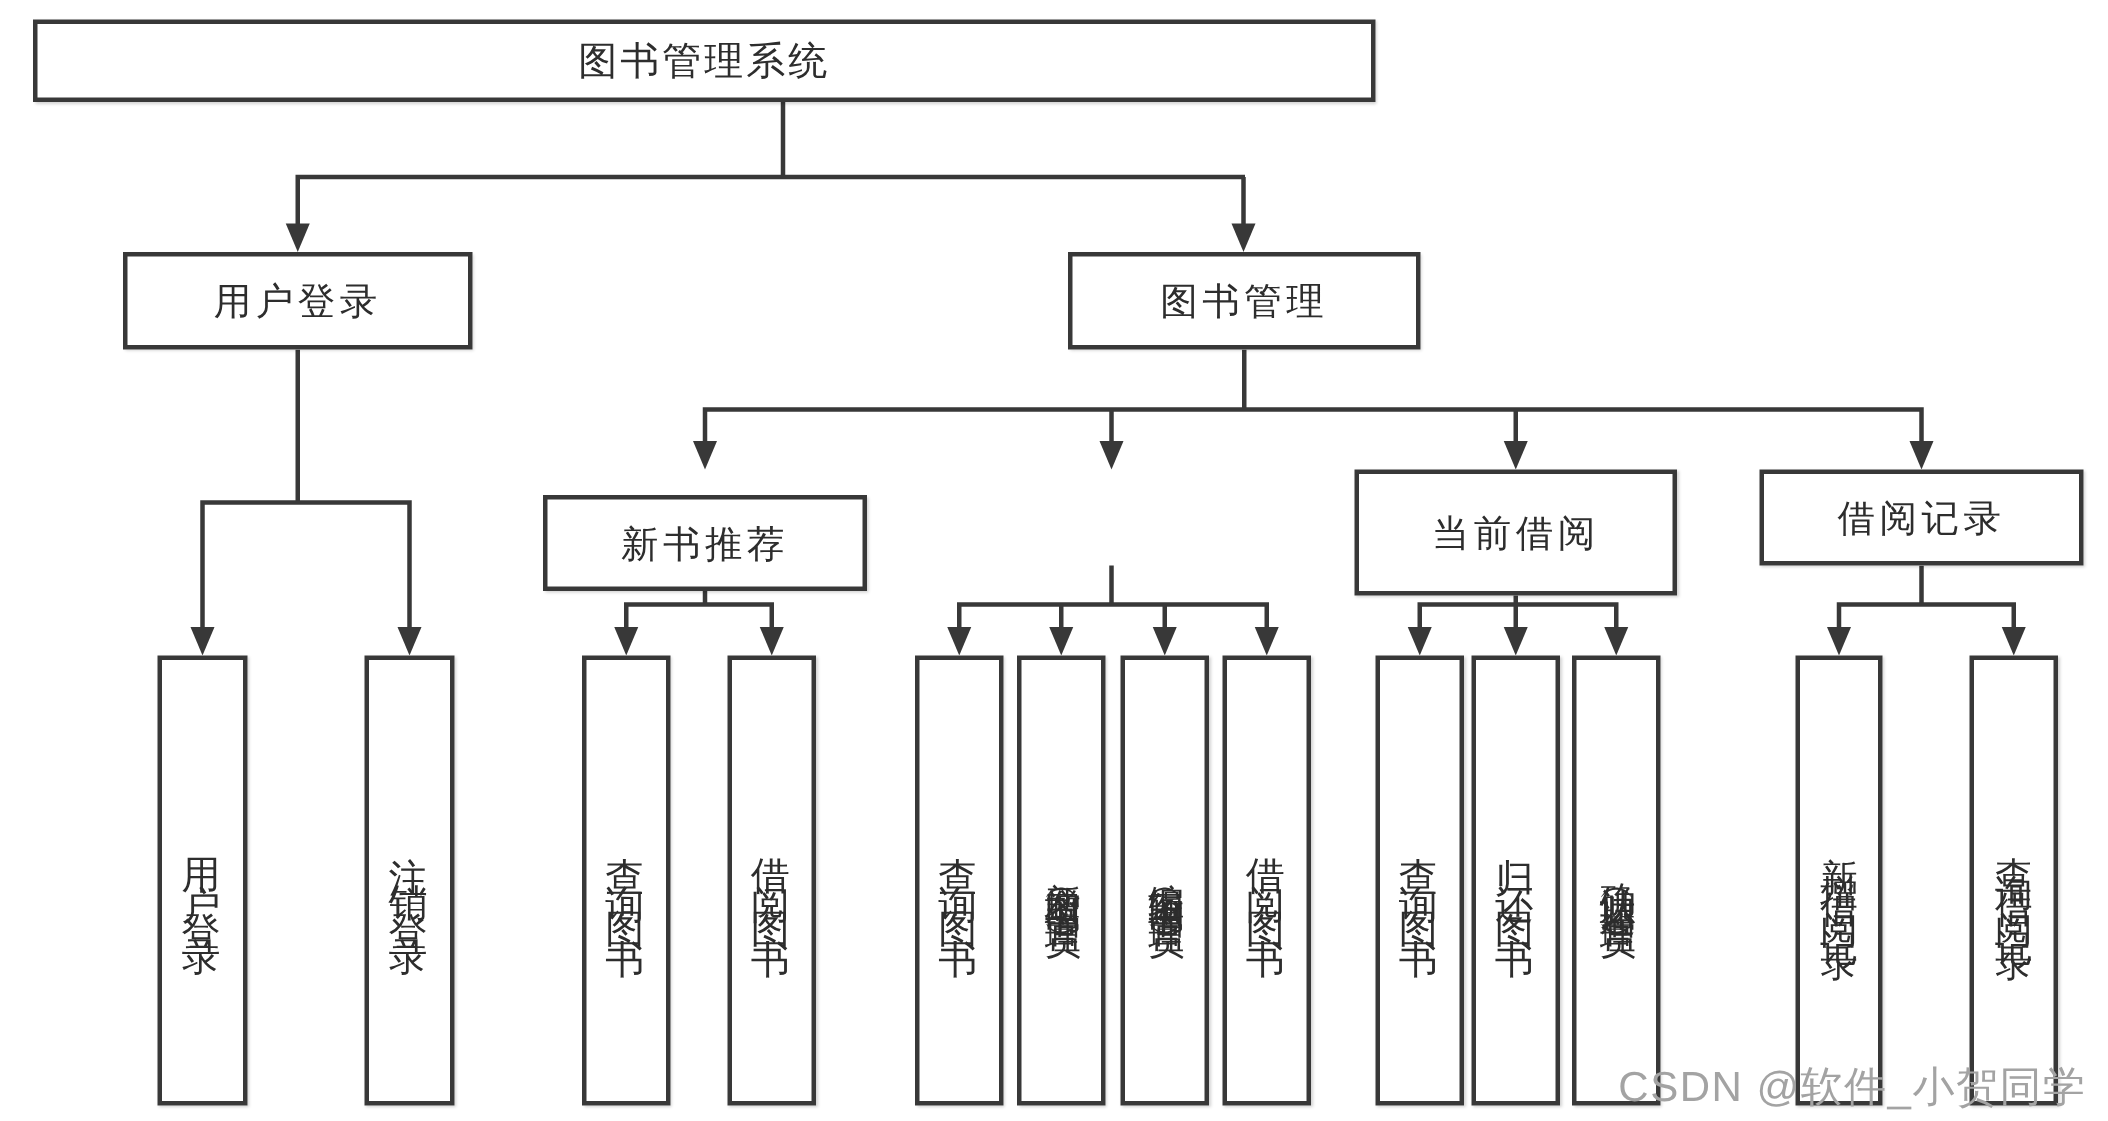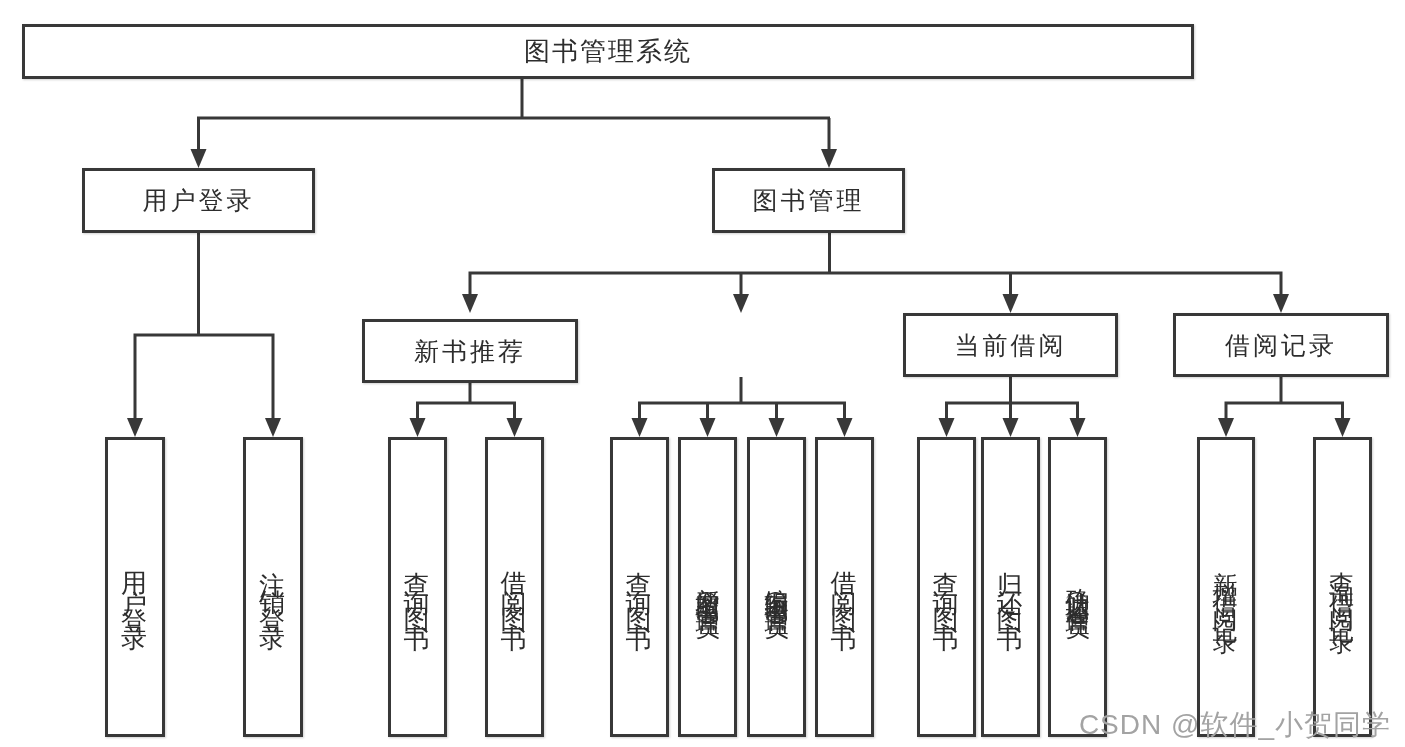--- a/index.html
+++ b/index.html
@@ -85,35 +85,35 @@
       <polygon points="768.5,418 784.5,418 776.5,437"></polygon>
       <polygon points="836.5,418 852.5,418 844.5,437"></polygon>
       <polygon points="938.5,418 954.5,418 946.5,437"></polygon>
       <polygon points="1002.5,418 1018.5,418 1010.5,437"></polygon>
       <polygon points="1069.5,418 1085.5,418 1077.5,437"></polygon>
       <polygon points="1218,418 1234,418 1226,437"></polygon>
       <polygon points="1334.5,418 1350.5,418 1342.5,437"></polygon>
     </g>
   </svg>
 
-  <div class="node root" style="left:22px; top:24px; width:1172px; height:55px;">
+  <div class="node root" style="left:22px; top:13px; width:895px; height:55px;">
     <span>图书管理系统</span>
   </div>
 
   <div class="node hdr" style="left:82px; top:168px; width:233px; height:65px;">
     <span>用户登录</span>
   </div>
-  <div class="node hdr" style="left:712px; top:168px; width:193px; height:65px;">
+  <div class="node hdr" style="left:712px; top:168px; width:235px; height:65px;">
     <span>图书管理</span>
   </div>
 
-  <div class="node hdr" style="left:362px; top:319px; width:216px; height:64px;">
+  <div class="node hdr" style="left:362px; top:330px; width:216px; height:64px;">
     <span>新书推荐</span>
   </div>
-  <div class="node hdr" style="left:903px; top:313px; width:215px; height:64px;">
+  <div class="node hdr" style="left:903px; top:313px; width:215px; height:84px;">
     <span>当前借阅</span>
   </div>
   <div class="node hdr" style="left:1173px; top:313px; width:216px; height:64px;">
     <span>借阅记录</span>
   </div>
 
   <div class="node leaf" style="left:105px; top:437px; width:60px; height:300px;">
     <span>用户登录</span>
   </div>
   <div class="node leaf" style="left:243px; top:437px; width:60px; height:300px;">

